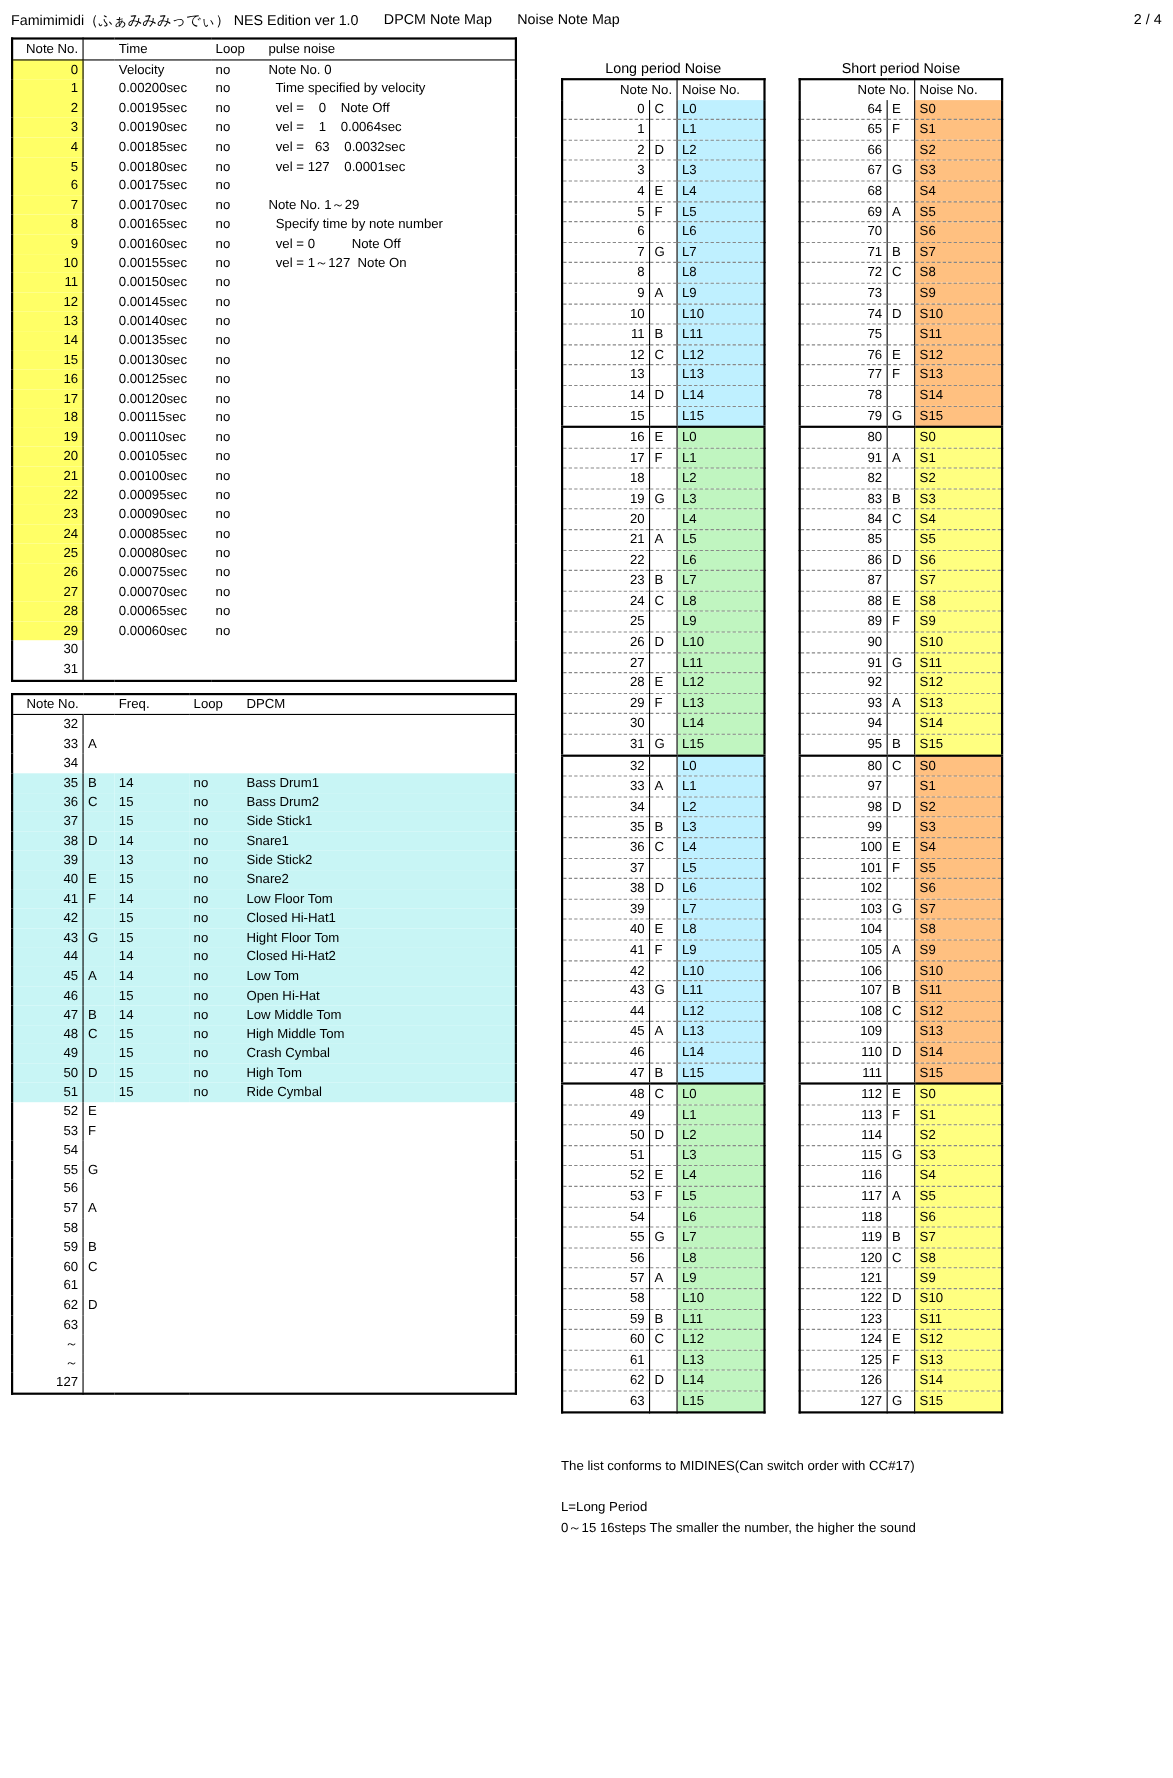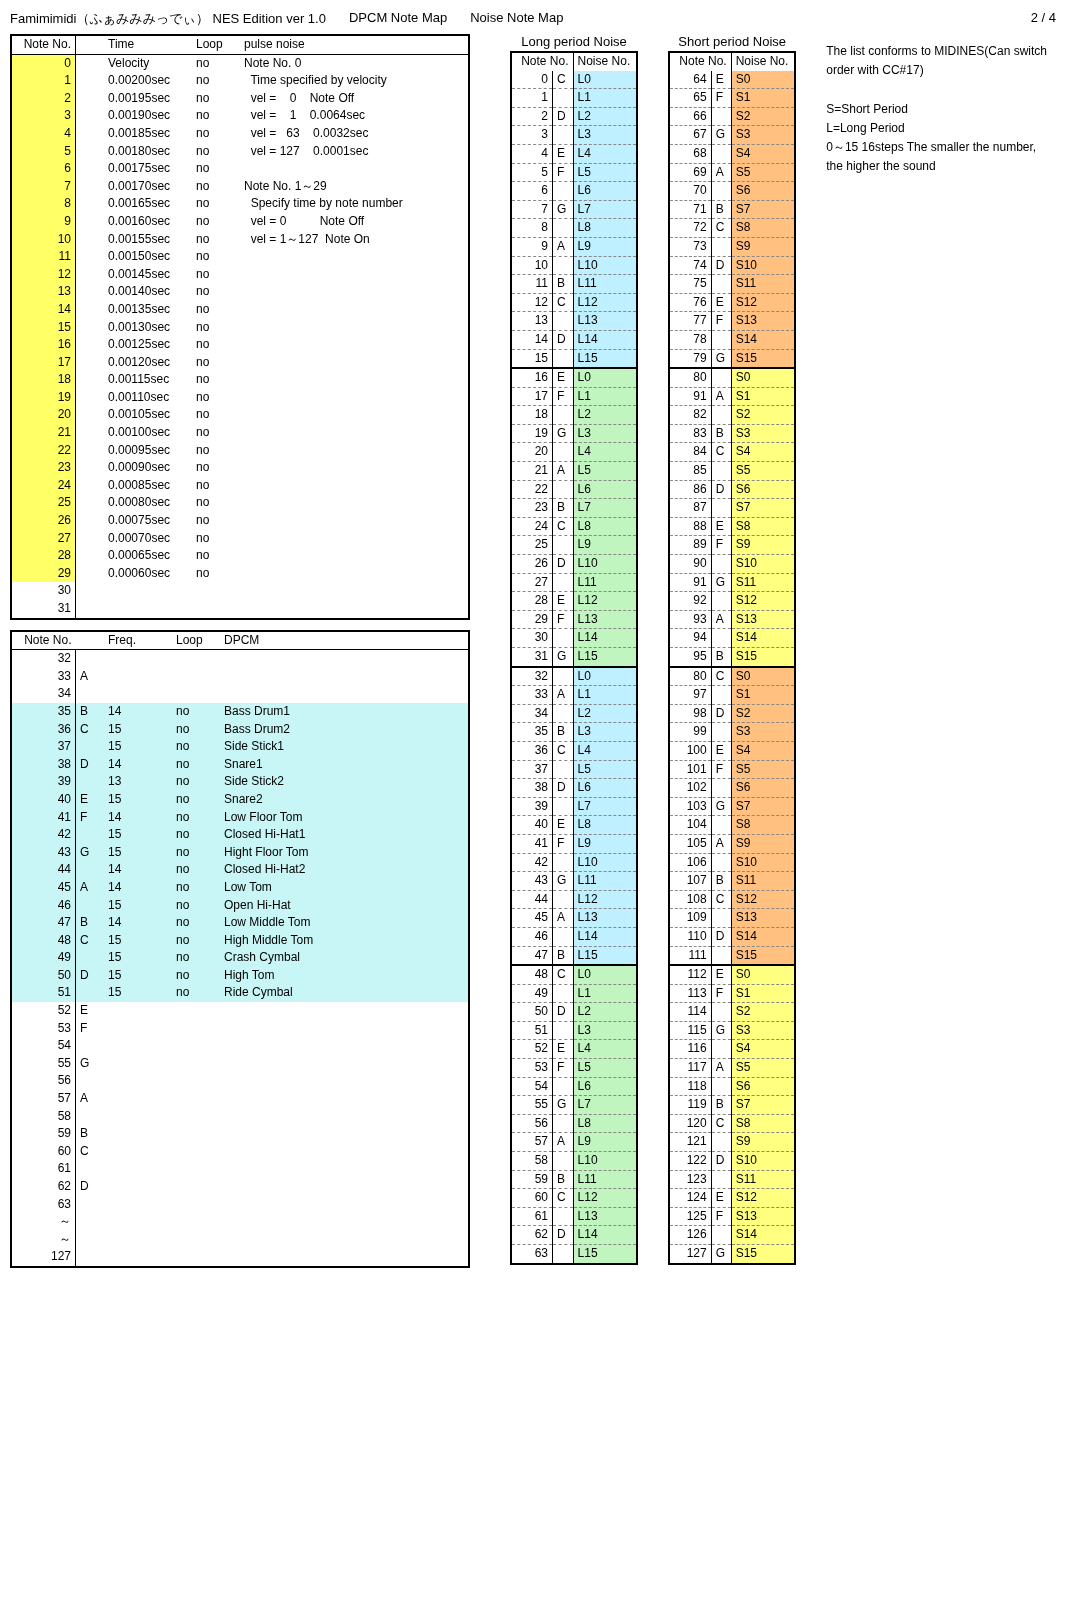--- a/index.html
+++ b/index.html
@@ -18,21 +18,21 @@
     font-weight: normal;
     margin-bottom: 6px;
   }
   .top-left { display: flex; gap: 23px; }
   .columns {
     display: flex;
     gap: 40px;
     align-items: flex-start;
   }
   .col-left { width: 460px; }
-  .col-right { display: flex; gap: 30px; flex-direction: row; }
+  .col-right { display: flex; gap: 30px; flex-direction: column; margin-top: 20px; }
   .noise-wrap { display: flex; gap: 30px; }
 
   table {
     border-collapse: collapse;
     font-size: 12px;
     line-height: 1.3;
   }
   td, th {
     padding: 1px 4px;
     text-align: left;
@@ -1257,18 +1257,17 @@
                 <td class="c-ltr">G</td>
                 <td class="c-noise yelw">S15</td>
               </tr>
             </tbody>
         </table>
       </div>
     </div>
 
     <div class="footer-notes">
       <div>The list conforms to MIDINES(Can switch order with CC#17)</div><br>
-      <div>S=Short Period</div>
       <div>L=Long Period</div>
       <div>0～15 16steps     The smaller the number, the higher the sound</div>
     </div>
   </div>
 </div>
 
 </body></html>

